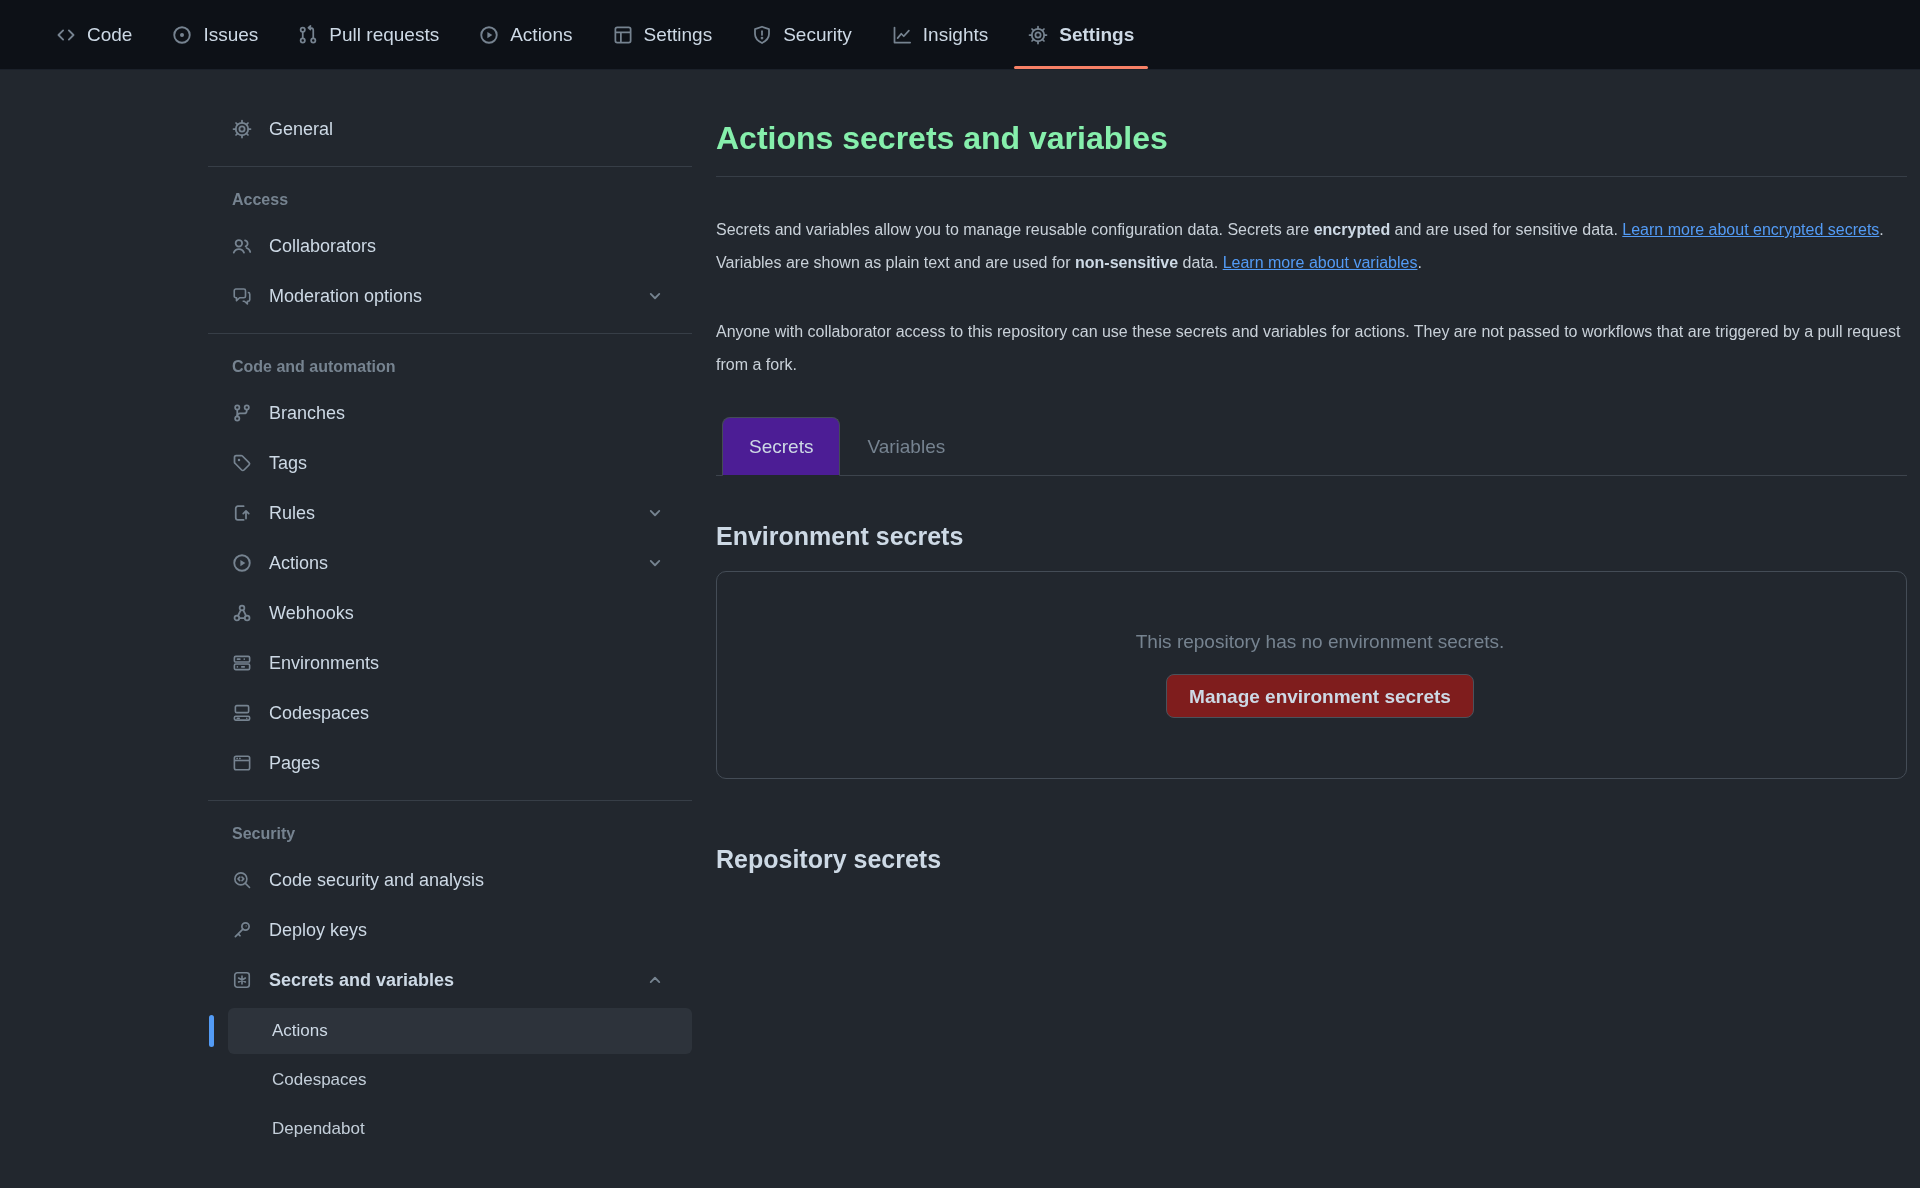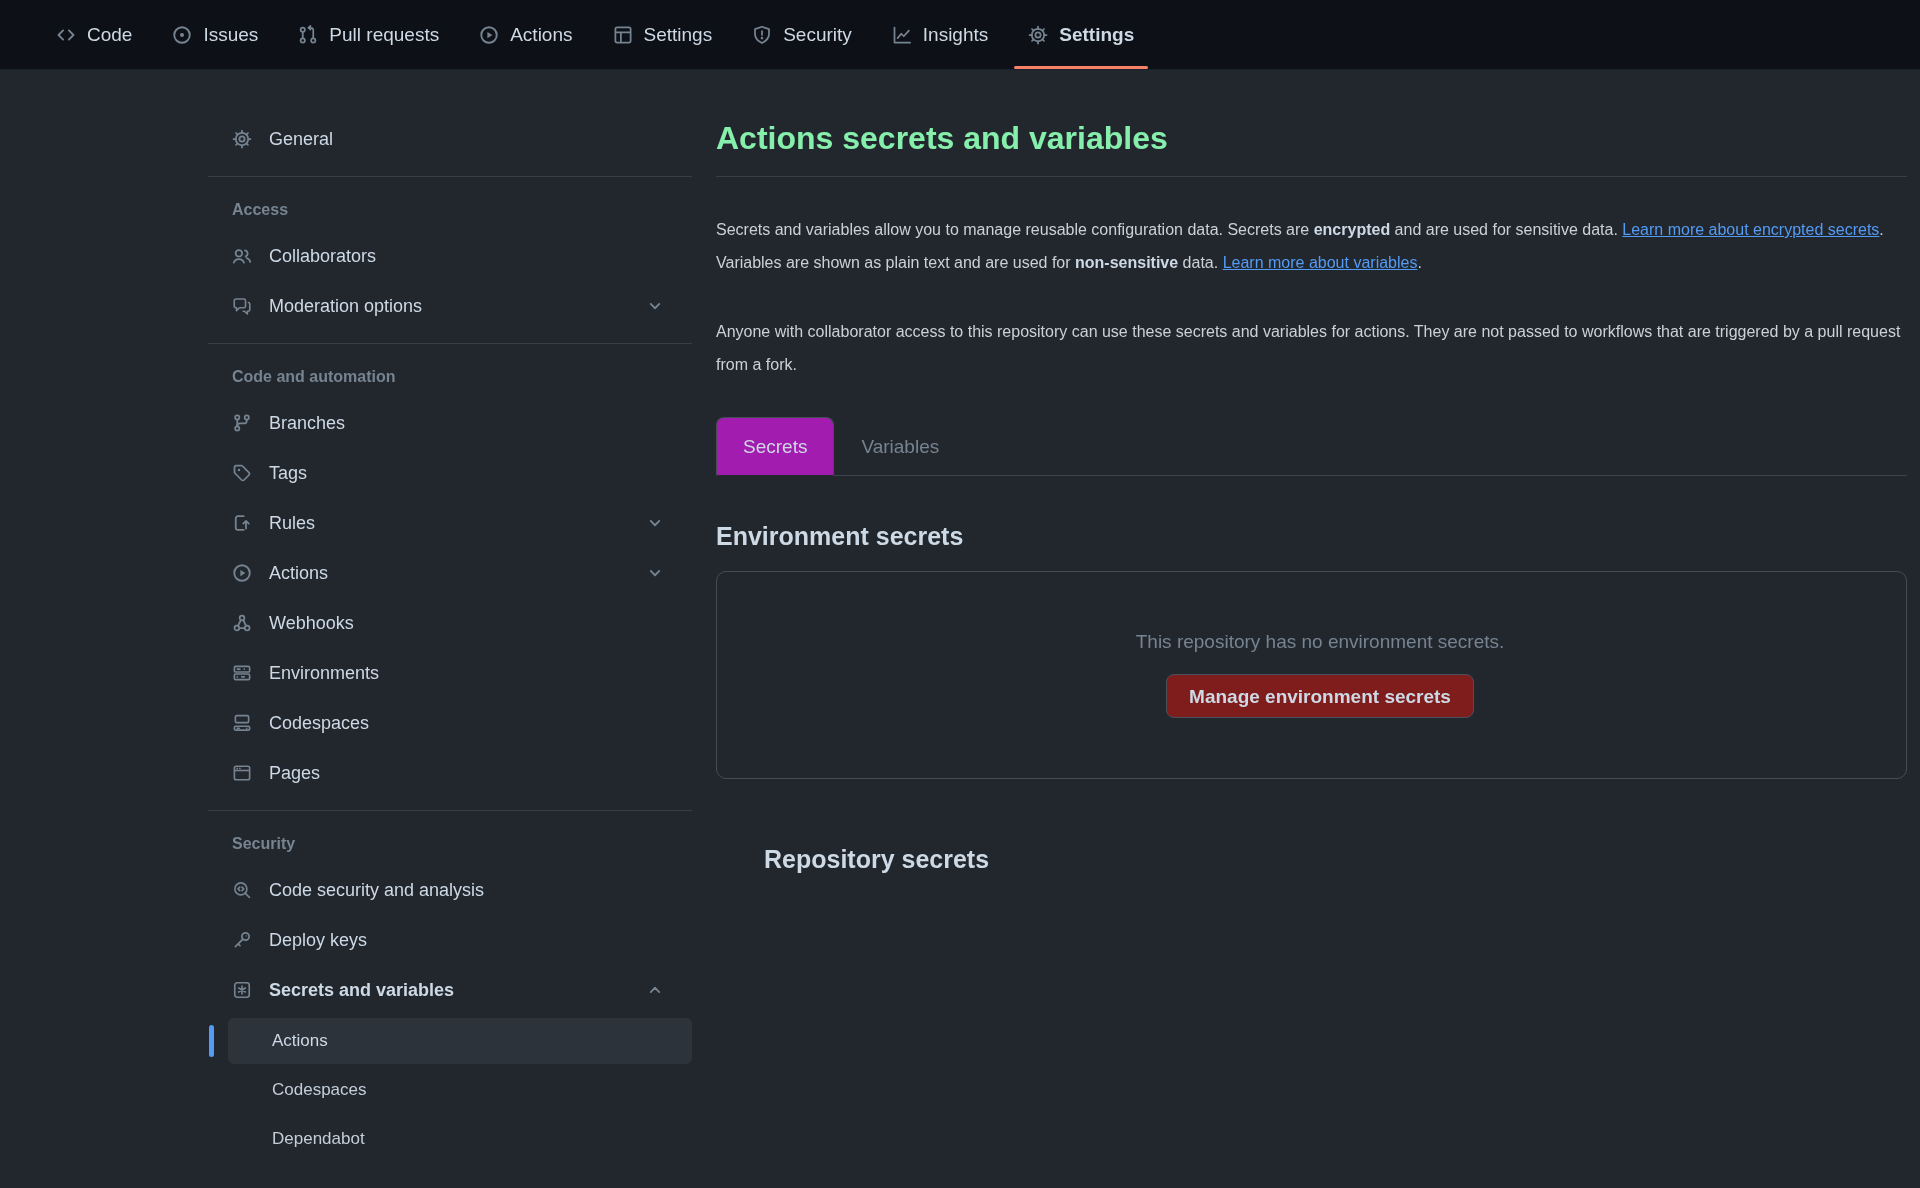--- a/index.html
+++ b/index.html
@@ -28,21 +28,21 @@
   .nav-item.active .lbl { font-weight:700; }
   .nav-item.active .underline {
     position:absolute; left:6px; right:6px; bottom:0; height:3px;
     border-radius:3px; background:#f78166;
   }
 
   
   .content { display:flex; align-items:flex-start; }
 
   
-  .sidebar { width:484px; margin-left:208px; padding-top:44px; flex:0 0 auto; }
+  .sidebar { width:484px; margin-left:208px; padding-top:34px; flex:0 0 auto; }
   .side-item {
     display:flex; align-items:center; gap:17px;
     height:50px; padding-left:24px; cursor:pointer;
     color:#cdd9e5; font-size:18px; text-decoration:none;
   }
   .side-item.bold { font-weight:700; }
   .side-item .chev { margin-left:auto; margin-right:28px; color:#768390; }
   .side-rule { border:none; border-top:1px solid #373e47; margin:12px 0 12px 0; }
   .side-section-title {
     color:#768390; font-size:16px; font-weight:700;
@@ -68,28 +68,29 @@
   .intro strong { color:#cdd9e5; font-weight:700; }
   .intro a { color:#539bf5; text-decoration:underline; cursor:pointer; }
 
   .tabnav { display:flex; align-items:flex-end; margin-top:36px; border-bottom:1px solid #3d444d; }
   .tab {
     background:transparent; border:1px solid transparent; cursor:pointer;
     font-family:inherit; font-size:19px; color:#768390;
     height:59px; padding:0 26px; margin-bottom:-1px; line-height:1;
   }
   .tab.active {
-    background:#a21caf; color:#cdd9e5;
+    background:#4c1d95; color:#cdd9e5;
     border:1px solid #444c56; border-bottom-color:#22272e;
     border-radius:8px 8px 0 0;
+    margin-left:6px;
   }
 
   .section-heading { color:#cdd9e5; font-size:25px; font-weight:700; line-height:1.3; }
   .section-heading.env { margin-top:44px; }
-  .section-heading.repo { margin-top:64px;margin-left:48px; }
+  .section-heading.repo { margin-top:64px; }
 
   .empty-box {
     margin-top:18px; border:1px solid #444c56; border-radius:10px;
     display:flex; flex-direction:column; align-items:center; justify-content:center;
     gap:21px;
   }
   .empty-box.env { height:208px;padding-left:17px; }
   .empty-box.repo { height:198px; }
   .empty-text { color:#768390; font-size:19px; }
 

